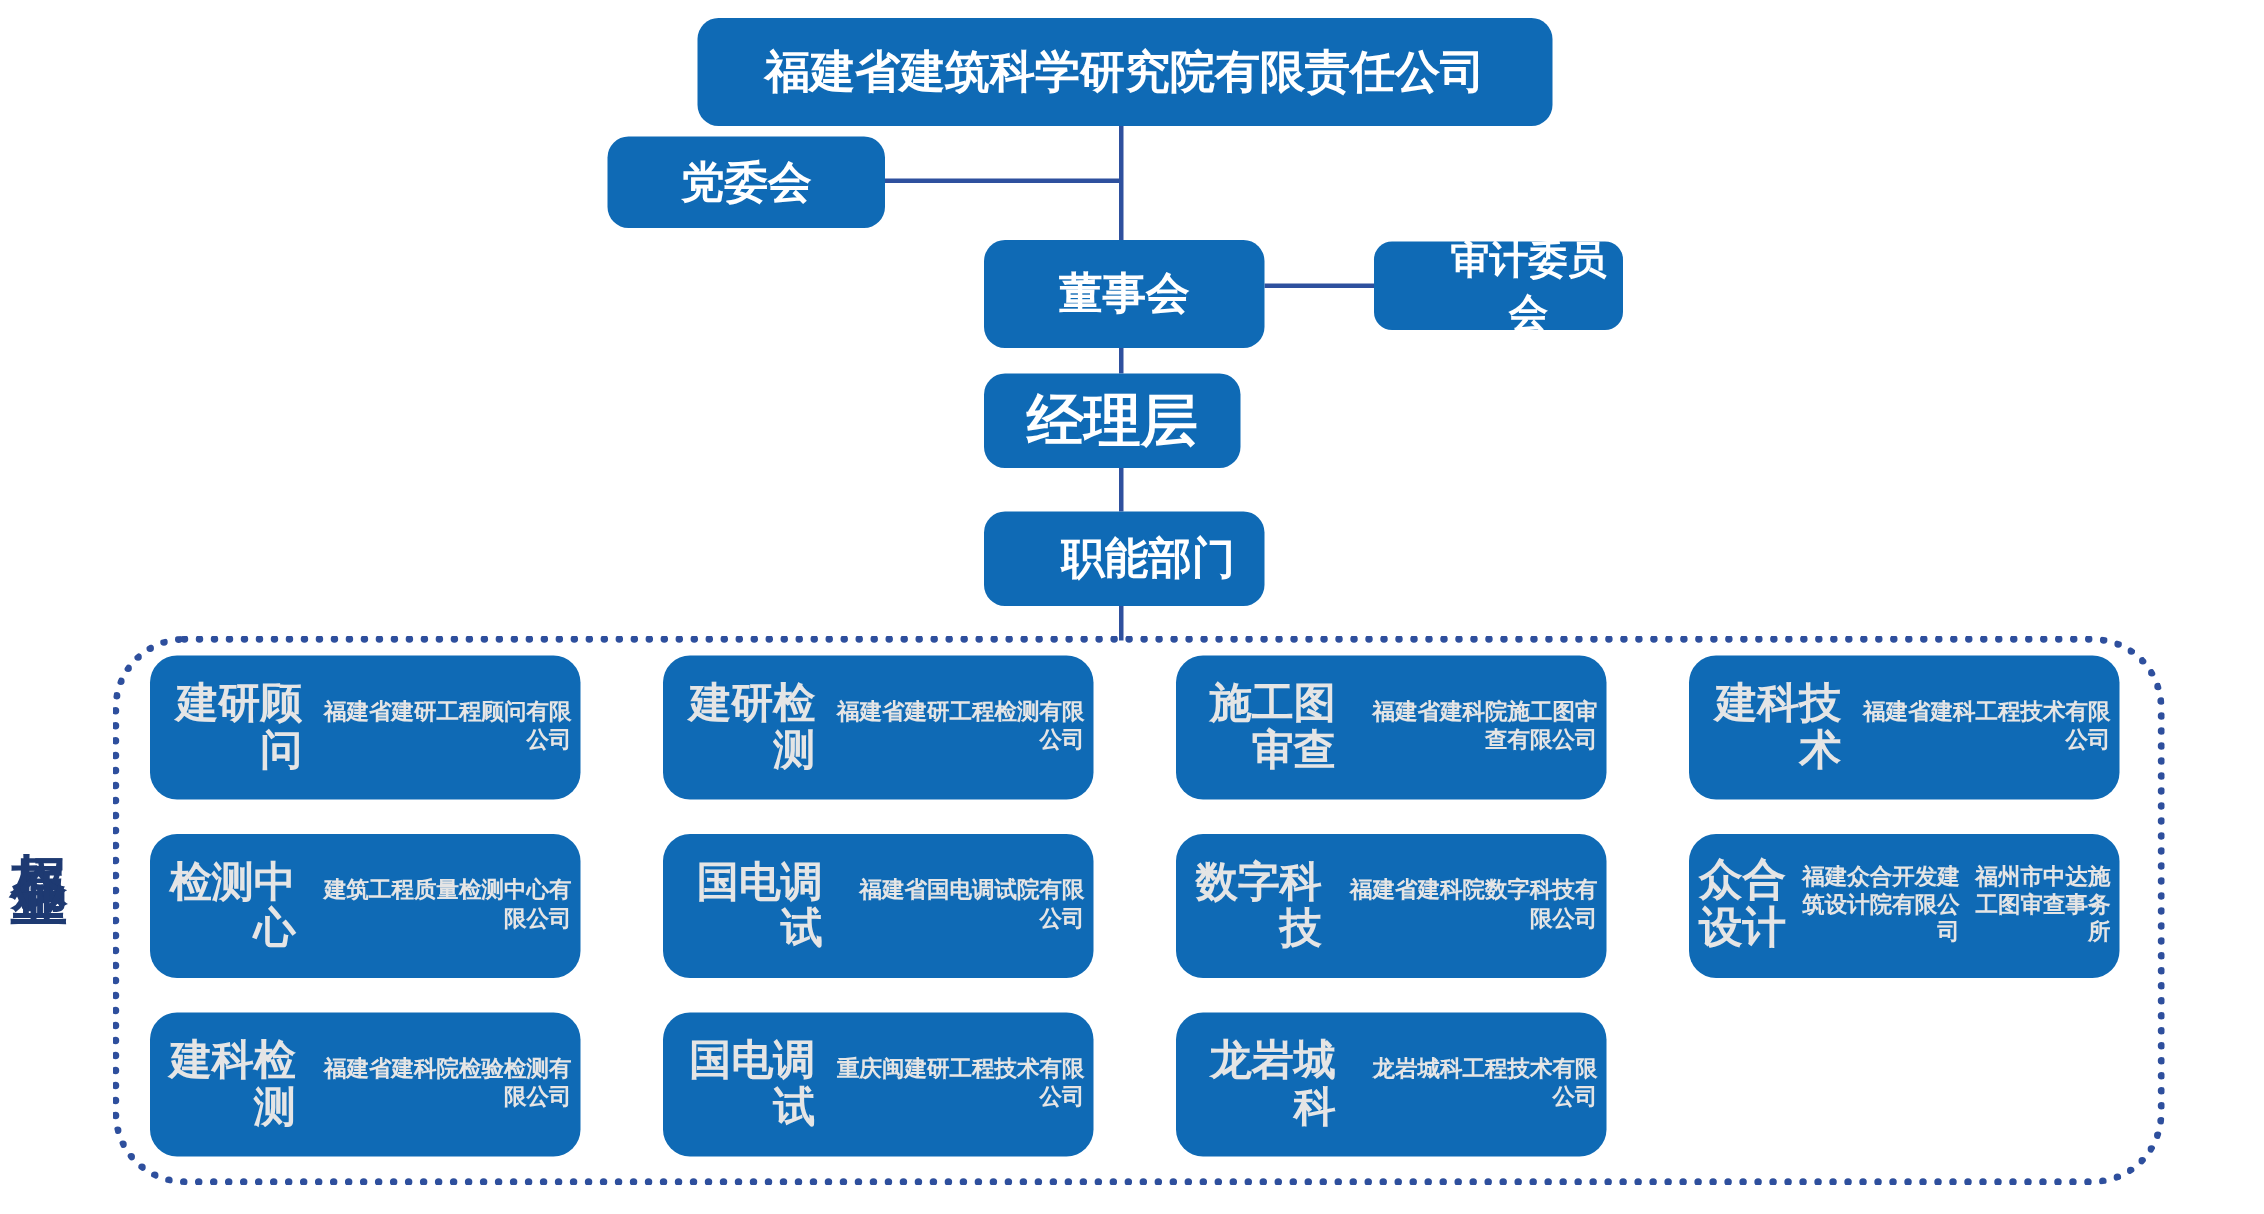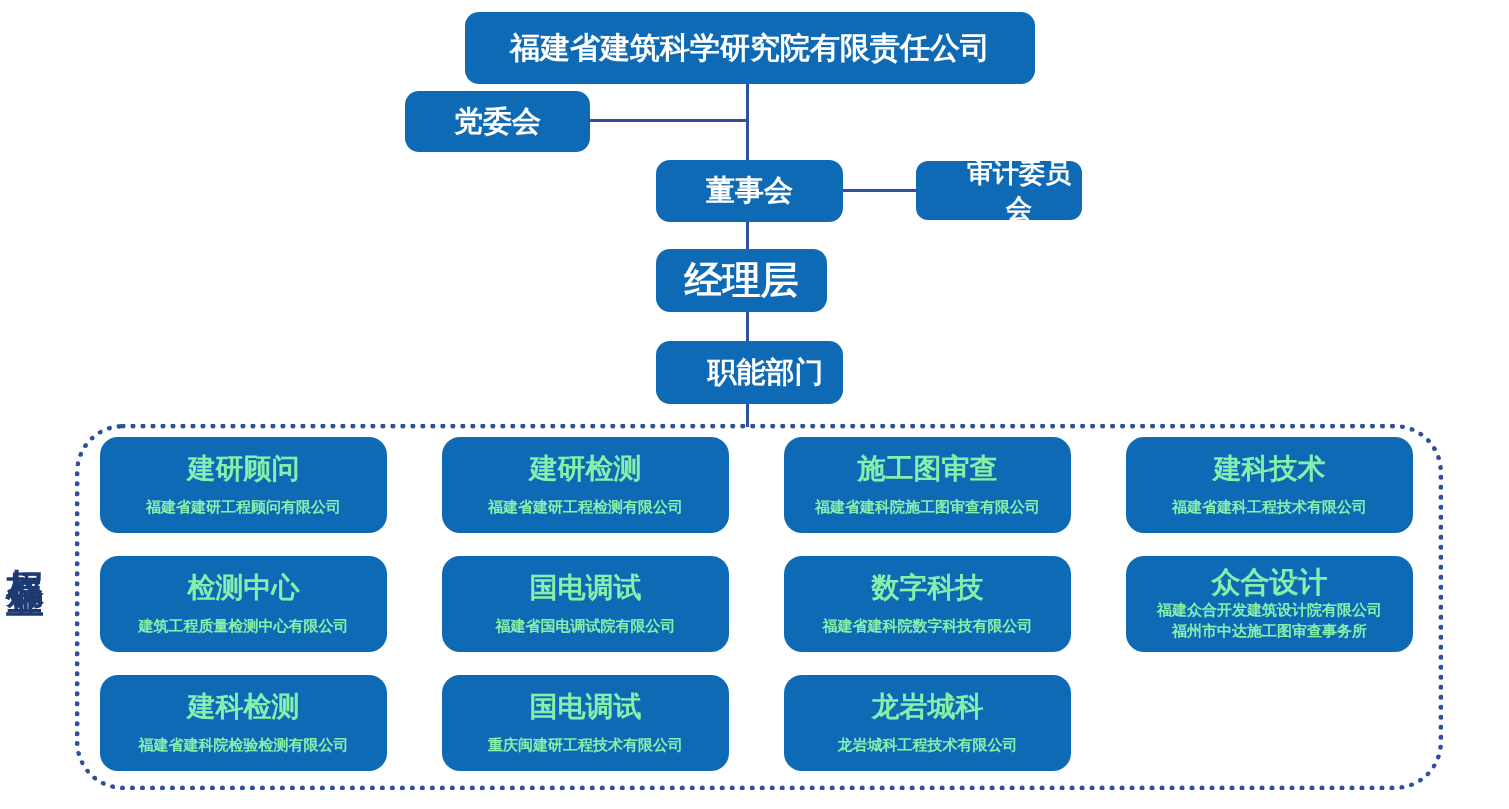--- a/index.html
+++ b/index.html
@@ -22,21 +22,21 @@
     color: #ffffff;
     font-weight: bold;
     display: flex;
     align-items: center;
     justify-content: center;
     text-align: center;
     box-sizing: border-box;
   }
   .node-root    { left: 465px; top: 12px;  width: 570px; height: 72px; font-size: 30px; }
   .node-party   { left: 405px; top: 91px;  width: 185px; height: 61px; font-size: 29px; }
-  .node-board   { left: 656px; top: 160px; width: 187px; height: 62px; font-size: 29px; }
+  .node-board   { left: 656px; top: 160px; width: 187px; height: 72px; font-size: 29px; }
   .node-audit   { left: 916px; top: 161px; width: 166px; height: 59px; font-size: 26px; border-radius: 12px; padding-left: 40px; }
   .node-mgmt    { left: 656px; top: 249px; width: 171px; height: 63px; font-size: 38px; }
   .node-func    { left: 656px; top: 341px; width: 187px; height: 63px; font-size: 29px; padding-left: 32px; }
 
   .line {
     position: absolute;
     background: #2e509e;
   }
   .line-v { width: 3px; }
   .line-h { height: 3px; }
@@ -76,27 +76,26 @@
     width: 1313px;
     display: grid;
     grid-template-columns: repeat(4, 287px);
     grid-auto-rows: 96px;
     column-gap: 55px;
     row-gap: 23px;
   }
   .cell {
     background: #0f6ab5;
     border-radius: 18px;
-    color: #86efac;
+    color: #e5e5e5;
     display: flex;
-    flex-direction: column;
     align-items: center;
     justify-content: center;
     gap: 13px;
-    text-align: center;
+    text-align: right;
     box-sizing: border-box;
     padding: 4px 6px;
   }
   .cell-title {
     font-size: 28px;
     font-weight: bold;
     line-height: 1.1;
   }
   .cell-sub {
     font-size: 15px;

